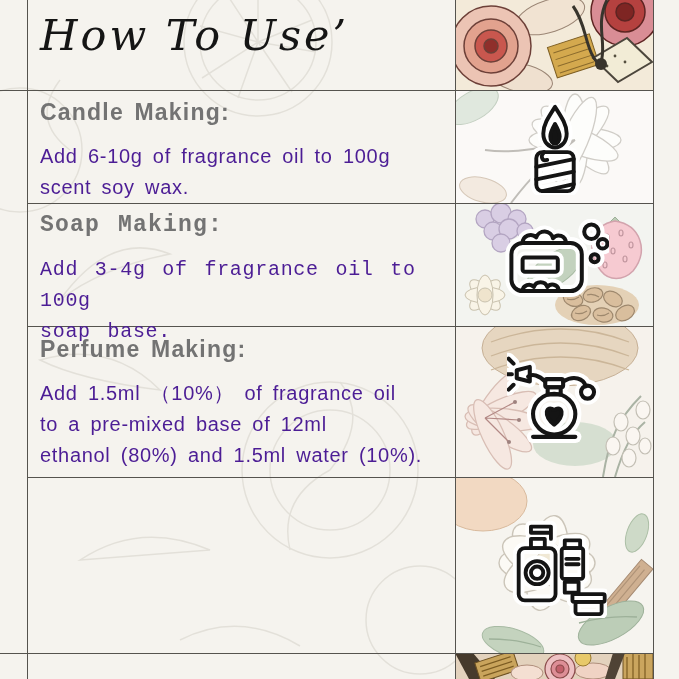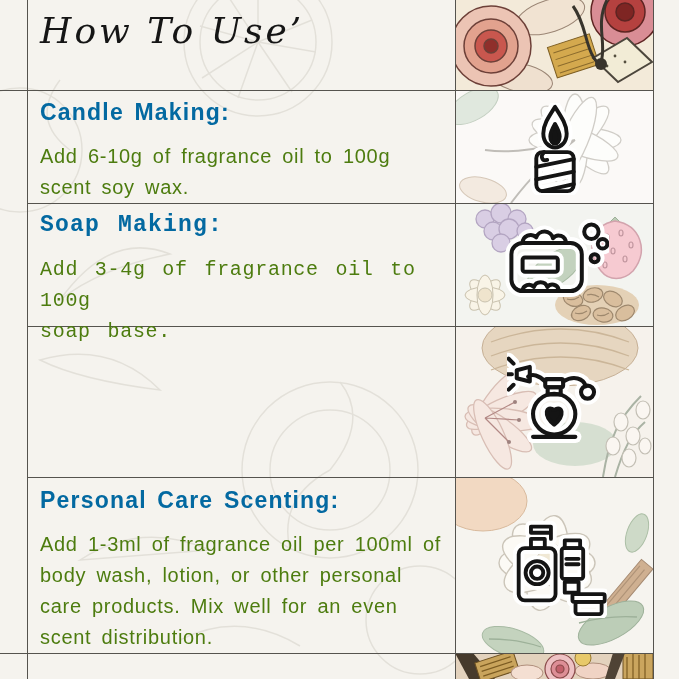--- a/index.html
+++ b/index.html
@@ -32,26 +32,26 @@
   .v-strip-right{left:653px;}
   .hline{height:1px;left:27px;width:626px;}
   .h-top{top:90px;left:0;width:653px;}
   .h-1{top:203px;}
   .h-2{top:326px;}
   .h-3{top:477px;}
   .h-bottom{top:653px;left:0;width:653px;}
   
   .title{position:absolute;left:40px;top:10px;z-index:3;margin:0;
     font-family:"DejaVu Serif",serif;font-style:italic;font-weight:500;
-    font-size:36px;letter-spacing:3px;color:#151515;}
+    font-size:43px;letter-spacing:3px;color:#151515;}
   .sec{position:absolute;left:40px;width:412px;z-index:3;}
   .sec h2{margin:0 0 16px 0;font-size:23px;line-height:26px;font-weight:bold;
-    letter-spacing:1.2px;word-spacing:3px;color:#0369a1;}
+    letter-spacing:1.2px;word-spacing:3px;color:#737373;}
   .sec .bl{margin:0;font-size:20px;line-height:31px;letter-spacing:0.7px;
-    word-spacing:4px;color:#4d7c0f;}
+    word-spacing:4px;color:#4c1d95;}
   .sec1{top:99px;}
   .sec2{top:212px;font-family:Liberation Mono, monospace;}
   .sec3{top:336px;}
   .sec4{top:487px;}
 </style>
 </head>
 <body>
 
 <div class="canvas">
 
@@ -336,22 +336,21 @@
     <p class="bl">Add 6-10g of fragrance oil to 100g</p>
     <p class="bl">scent soy wax.</p>
   </section>
 
   <section class="sec sec2">
     <h2>Soap Making:</h2>
     <p class="bl">Add 3-4g of fragrance oil to 100g</p>
     <p class="bl">soap base.</p>
   </section>
 
-
-  <section class="sec sec4">
-    <h2>Personal Care Scenting:</h2>
-    <p class="bl">Add 1-3ml of fragrance oil per 100ml of</p>
-    <p class="bl">body wash, lotion, or other personal</p>
-    <p class="bl">care products. Mix well for an even</p>
-    <p class="bl">scent distribution.</p>
+  <section class="sec sec3">
+    <h2>Perfume Making:</h2>
+    <p class="bl">Add 1.5ml （10%） of fragrance oil</p>
+    <p class="bl">to a pre-mixed base of 12ml</p>
+    <p class="bl">ethanol (80%) and 1.5ml water (10%).</p>
   </section>
 
+
 </div>
 
 </body></html>

